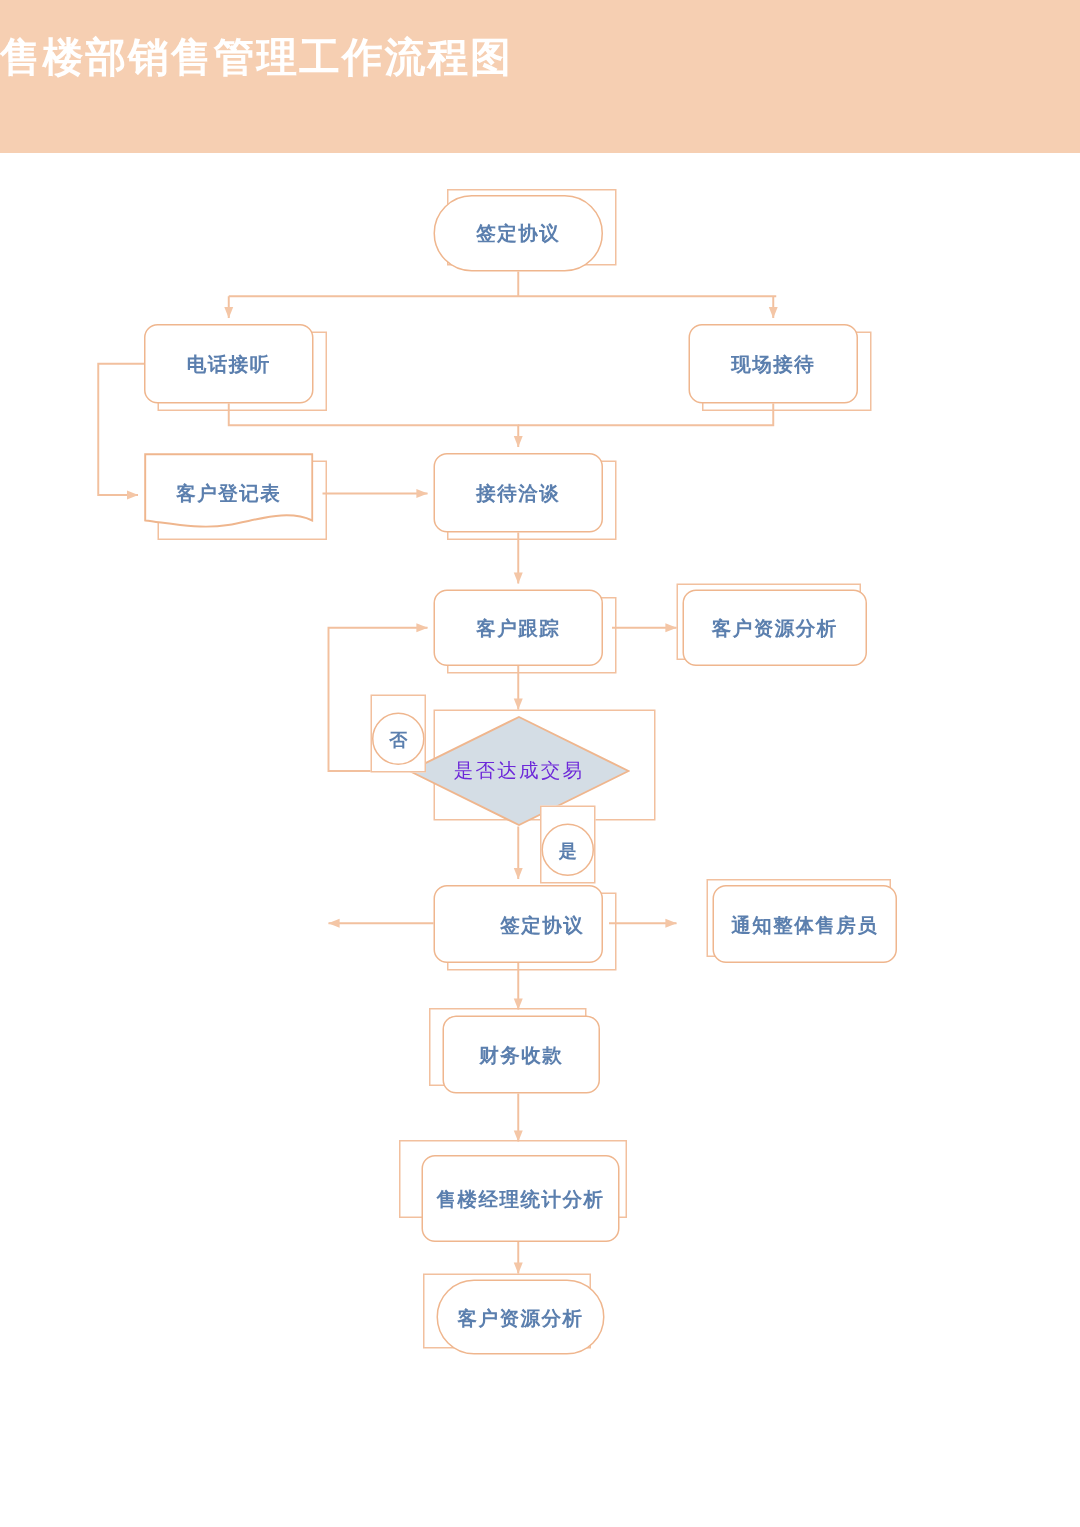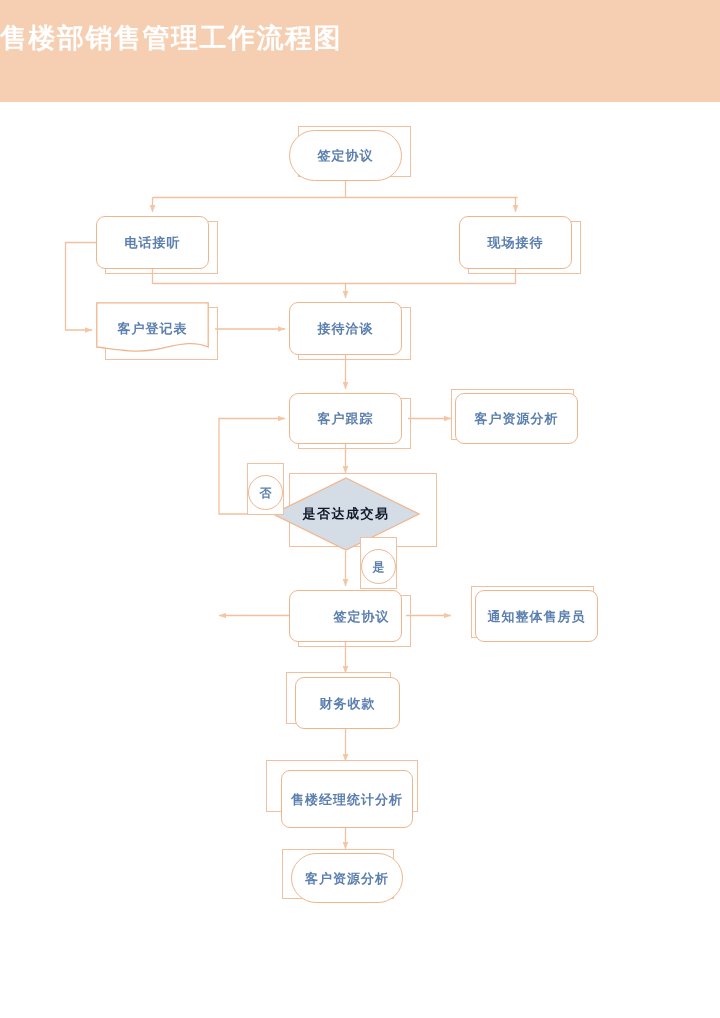--- a/index.html
+++ b/index.html
@@ -123,23 +123,23 @@
     height: 100%;
   }
   .diamond .label {
     position: absolute;
     left: 0; top: 0;
     width: 100%;
     height: 100%;
     display: flex;
     align-items: center;
     justify-content: center;
-    color: #0f172a;
+    color: #6d28d9;
     font-size: 13px;
-    font-weight: bold;
+    font-weight: normal;
     letter-spacing: 1.5px;
     white-space: nowrap;
     z-index: 2;
   }
 
   
   .branch {
     position: absolute;
   }
   .branch .backrect {

